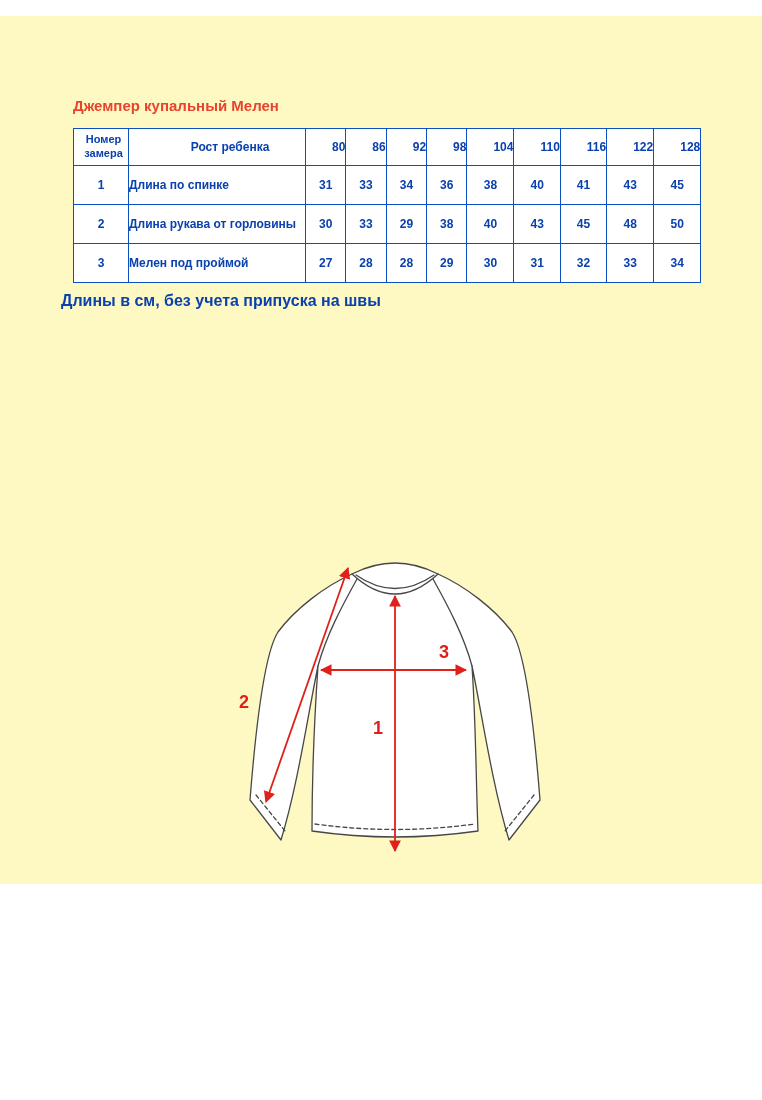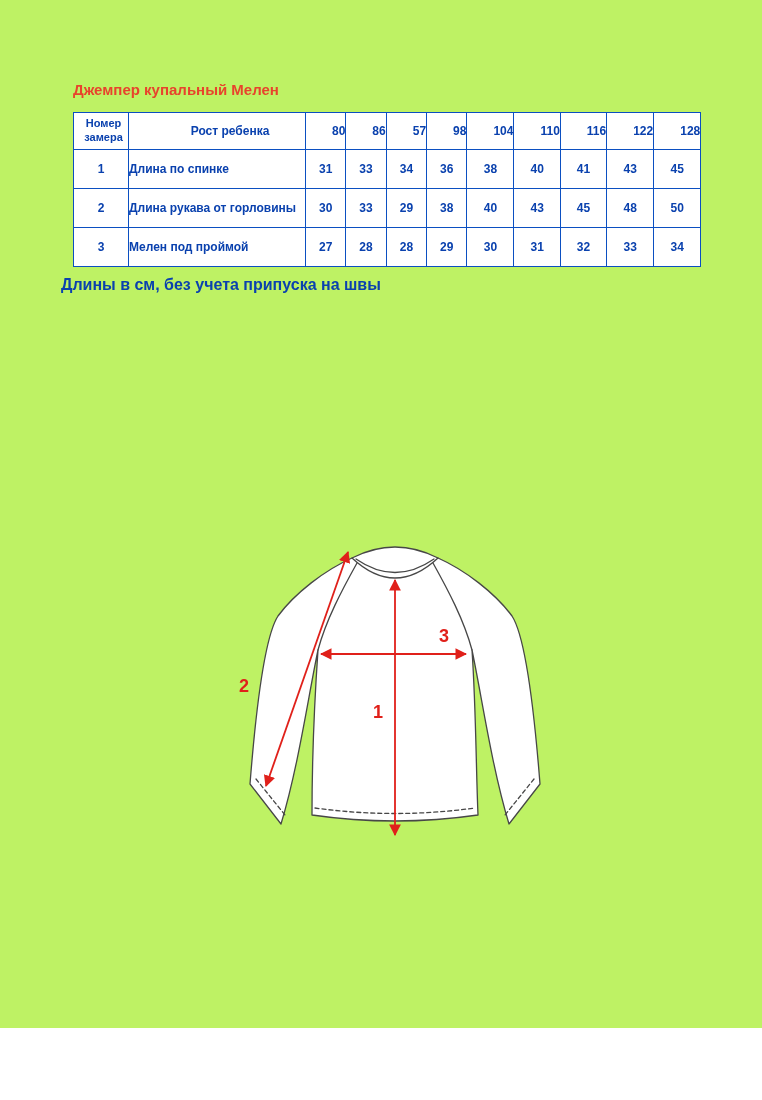--- a/index.html
+++ b/index.html
@@ -4,21 +4,21 @@
 <style>
   :root{
     --title-color:#e8432c;
     --blue:#0a41ae;
     --border:#0b4fc1;
     --arrow:#e0201a;
   }
   *{margin:0;padding:0;box-sizing:border-box;}
   html,body{background:#ffffff;}
   body{font-family:"Liberation Sans",sans-serif;}
-  .page{position:relative;width:762px;height:1028px;background:#bef264;overflow:hidden;}
+  .page{position:relative;width:762px;height:868px;background:#fef9c3;overflow:hidden;margin-top:16px;}
   .title{position:absolute;left:73px;top:81px;font-size:15px;font-weight:700;color:var(--title-color);}
   table.size-table{position:absolute;left:73px;top:112px;border-collapse:collapse;table-layout:fixed;}
   .size-table th,.size-table td{
     border:1px solid var(--border);
     color:var(--blue);
     font-weight:700;
     font-size:12px;
     text-align:center;
     vertical-align:middle;
     background:#ffffff;
@@ -47,21 +47,21 @@
 
   <div class="title">Джемпер купальный Мелен</div>
 
   <table class="size-table">
     <thead>
       <tr>
         <th class="col-num">Номер замера</th>
         <th class="col-label">Рост ребенка</th>
         <th class="col-size">80</th>
         <th class="col-size">86</th>
-        <th class="col-size">57</th>
+        <th class="col-size">92</th>
         <th class="col-size">98</th>
         <th class="col-size">104</th>
         <th class="col-size">110</th>
         <th class="col-size">116</th>
         <th class="col-size">122</th>
         <th class="col-size">128</th>
       </tr>
     </thead>
     <tbody>
       <tr>

